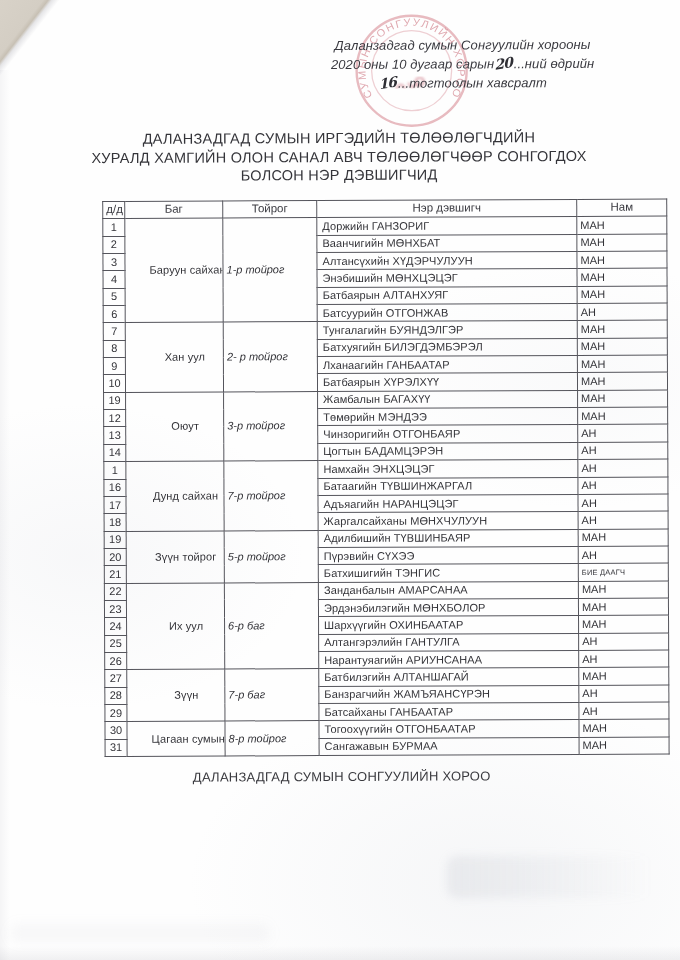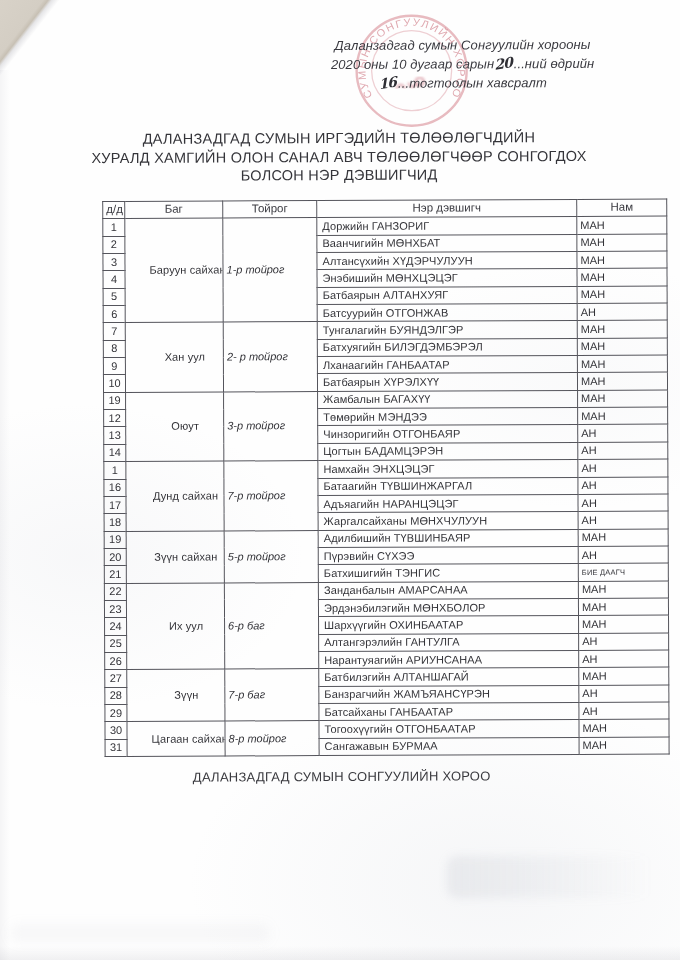--- a/index.html
+++ b/index.html
@@ -241,21 +241,21 @@
             <td class="name">Адъяагийн НАРАНЦЭЦЭГ</td>
             <td class="party">АН</td>
           </tr>
           <tr>
             <td class="num">18</td>
             <td class="name">Жаргалсайханы МӨНХЧУЛУУН</td>
             <td class="party">АН</td>
           </tr>
           <tr>
             <td class="num">19</td>
-            <td class="bag" rowspan="3">Зүүн сайхан</td>
+            <td class="bag" rowspan="3">Зүүн тойрог</td>
             <td class="toirog" rowspan="3">5-р тойрог</td>
             <td class="name">Адилбишийн ТҮВШИНБАЯР</td>
             <td class="party">МАН</td>
           </tr>
           <tr>
             <td class="num">20</td>
             <td class="name">Пүрэвийн СҮХЭЭ</td>
             <td class="party">АН</td>
           </tr>
           <tr>
@@ -302,21 +302,21 @@
             <td class="name">Банзрагчийн ЖАМЪЯАНСҮРЭН</td>
             <td class="party">АН</td>
           </tr>
           <tr>
             <td class="num">29</td>
             <td class="name">Батсайханы ГАНБААТАР</td>
             <td class="party">АН</td>
           </tr>
           <tr>
             <td class="num">30</td>
-            <td class="bag" rowspan="2">Цагаан сайхан</td>
+            <td class="bag" rowspan="2">Цагаан сумын</td>
             <td class="toirog" rowspan="2">8-р тойрог</td>
             <td class="name">Тогоохүүгийн ОТГОНБААТАР</td>
             <td class="party">МАН</td>
           </tr>
           <tr>
             <td class="num">31</td>
             <td class="name">Сангажавын БУРМАА</td>
             <td class="party">МАН</td>
           </tr>
         </tbody>

